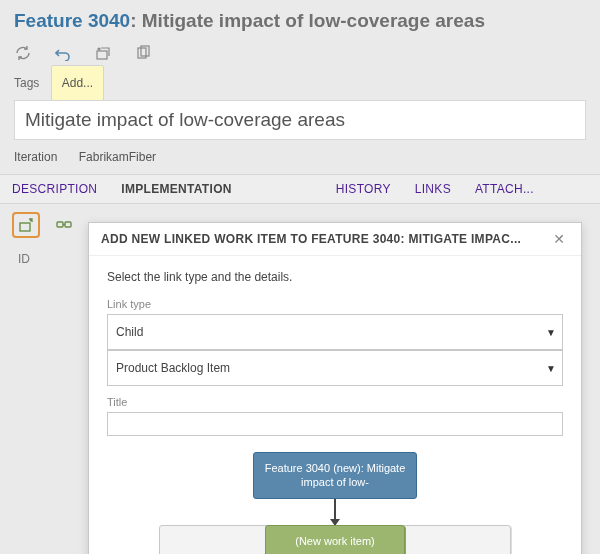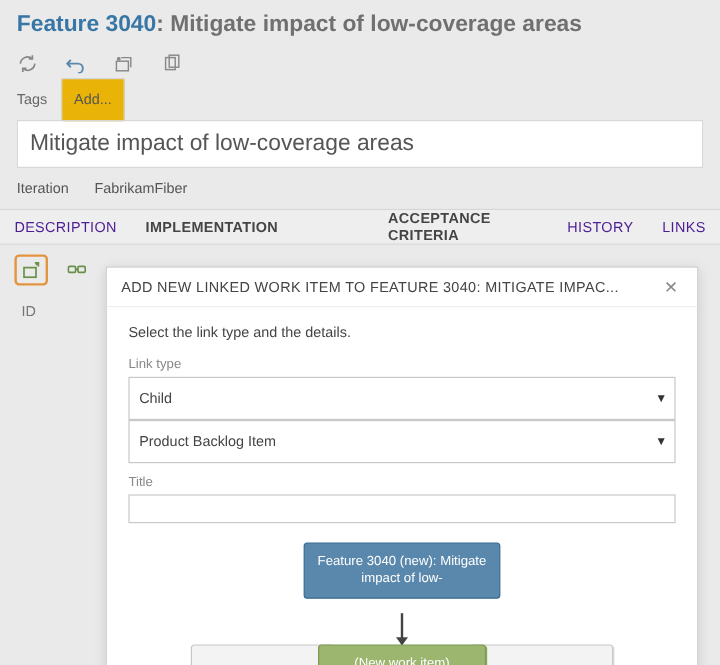--- a/index.html
+++ b/index.html
@@ -5,44 +5,44 @@
 *{box-sizing:border-box;margin:0;padding:0;font-family:"Segoe UI",Arial,sans-serif}
 body{width:600px;height:554px;background:#eaeaea;overflow:hidden;font-size:13px;color:#444}
 .hdr{padding:10px 14px 4px}
 .hdr-title{font-size:19px;font-weight:700}
 .hdr-id{color:#3876a5}
 .hdr-name{color:#707070}
 .toolbar{display:flex;gap:22px;padding:8px 14px;align-items:center}
 .tb-btn{width:18px;height:18px;display:flex;align-items:center;justify-content:center;cursor:pointer;color:#777}
 .tags-row{padding:6px 14px;font-size:12px;color:#666}
 .tags-label{margin-right:8px}
-.add-tag{background:#eab308;border:1px solid #d5d5d5;padding:10px 10px;border-radius:2px;cursor:pointer;font-size:12px;color:#555}
+.add-tag{background:#fef9c3;border:1px solid #d5d5d5;padding:10px 10px;border-radius:2px;cursor:pointer;font-size:12px;color:#555}
 .title-input{margin:4px 14px 6px;background:#fff;border:1px solid #d8d8d8;padding:8px 10px;font-size:19px;color:#555;font-weight:300}
 .iter-row{padding:4px 14px 10px;font-size:12px;color:#555}
 .iter-lbl{margin-right:18px}
 .tabs{display:flex;background:#eee;border-top:1px solid #d6d6d6;border-bottom:1px solid #d6d6d6;font-size:12px;height:30px;align-items:center}
 .tab{padding:0 12px;color:#4c1d95;cursor:pointer;height:100%;display:flex;align-items:center;letter-spacing:.3px}
 .tab.active{font-weight:700;color:#444}
 .spacer{width:80px}
 .sub-tb{display:flex;gap:10px;padding:8px 12px;align-items:center;background:#eaeaea}
 .sub-btn{width:28px;height:26px;display:flex;align-items:center;justify-content:center;cursor:pointer;color:#5a8a3a}
 .sub-btn.hl{border:2px solid #e3943f;border-radius:4px}
 .id-col{padding:6px 18px;font-size:12px;color:#777}
 .modal{position:absolute;left:88px;top:222px;width:494px;background:#fff;border:1px solid #c8c8c8;box-shadow:0 3px 10px rgba(0,0,0,.15)}
 .m-hd{display:flex;justify-content:space-between;align-items:center;padding:8px 12px;border-bottom:1px solid #eee}
-.m-title{font-size:12px;font-weight:400;color:#444;letter-spacing:.3px}
+.m-title{font-size:12px;font-weight:700;color:#444;letter-spacing:.3px}
 .m-close{cursor:pointer;font-size:14px;color:#888;padding:0 4px}
 .m-body{padding:14px 18px}
 .m-intro{font-size:12px;margin-bottom:14px;color:#444}
 .f-lbl{font-size:11px;color:#888;margin:10px 0 4px}
 .sel{position:relative;border:1px solid #c8c8c8;background:#fff;height:36px;display:flex;align-items:center;padding:0 8px;font-size:12px;cursor:pointer}
 .sel .caret{position:absolute;right:6px;font-size:10px;color:#333}
 .txt{border:1px solid #c8c8c8;background:#fff;height:24px;width:100%;padding:0 8px;font-size:12px}
 .diagram{margin-top:16px;position:relative;height:130px}
-.feat-box{width:164px;margin:12px auto;background:#5a88ac;color:#fff;font-size:11px;text-align:center;padding:8px 10px;border:1px solid #3a6b91;border-radius:3px;line-height:1.3}
+.feat-box{width:164px;margin:0 auto;background:#5a88ac;color:#fff;font-size:11px;text-align:center;padding:8px 10px;border:1px solid #3a6b91;border-radius:3px;line-height:1.3}
 .arrow{width:2px;height:26px;background:#444;margin:0 auto;position:relative}
 .arrow:after{content:"";position:absolute;bottom:-1px;left:-4px;border-left:5px solid transparent;border-right:5px solid transparent;border-top:7px solid #444}
 .bottom-row{display:flex;justify-content:center;gap:0;margin-top:0}
 .ghost{width:120px;height:34px;border:1px solid #c8c8c8;border-radius:3px;background:#f3f3f3;box-shadow:1px 1px 0 #ddd}
 .new-item{width:140px;margin:0 -14px;background:#9cb670;border:1px solid #7a9a4f;border-radius:3px;color:#fff;font-size:11px;text-align:center;padding:9px 6px;z-index:2;position:relative;box-shadow:1px 1px 0 #8aa860}
 svg{width:16px;height:16px}
 </style>
 </head>
 <body>
 
@@ -88,23 +88,23 @@
 
 <div class="iter-row">
   <span class="iter-lbl">Iteration</span>
   <span>FabrikamFiber</span>
 </div>
 
 <div class="tabs">
   <div class="tab">DESCRIPTION</div>
   <div class="tab active">IMPLEMENTATION</div>
   <div class="spacer"></div>
-  <div class="tab active">ACCEPTANCE CRITERIA</div>
   <div class="tab">HISTORY</div>
   <div class="tab">LINKS</div>
+  <div class="tab">ATTACH...</div>
 </div>
 
 <div class="sub-tb">
   <div class="sub-btn hl">
       <svg viewBox="0 0 16 16" fill="none" stroke="#6a8f48" stroke-width="1.4">
         <rect x="2" y="6" width="10" height="8"></rect>
         <path d="M12 4l2-2M11 2h3v3"></path>
       </svg>
     </div>
   <div class="sub-btn">

